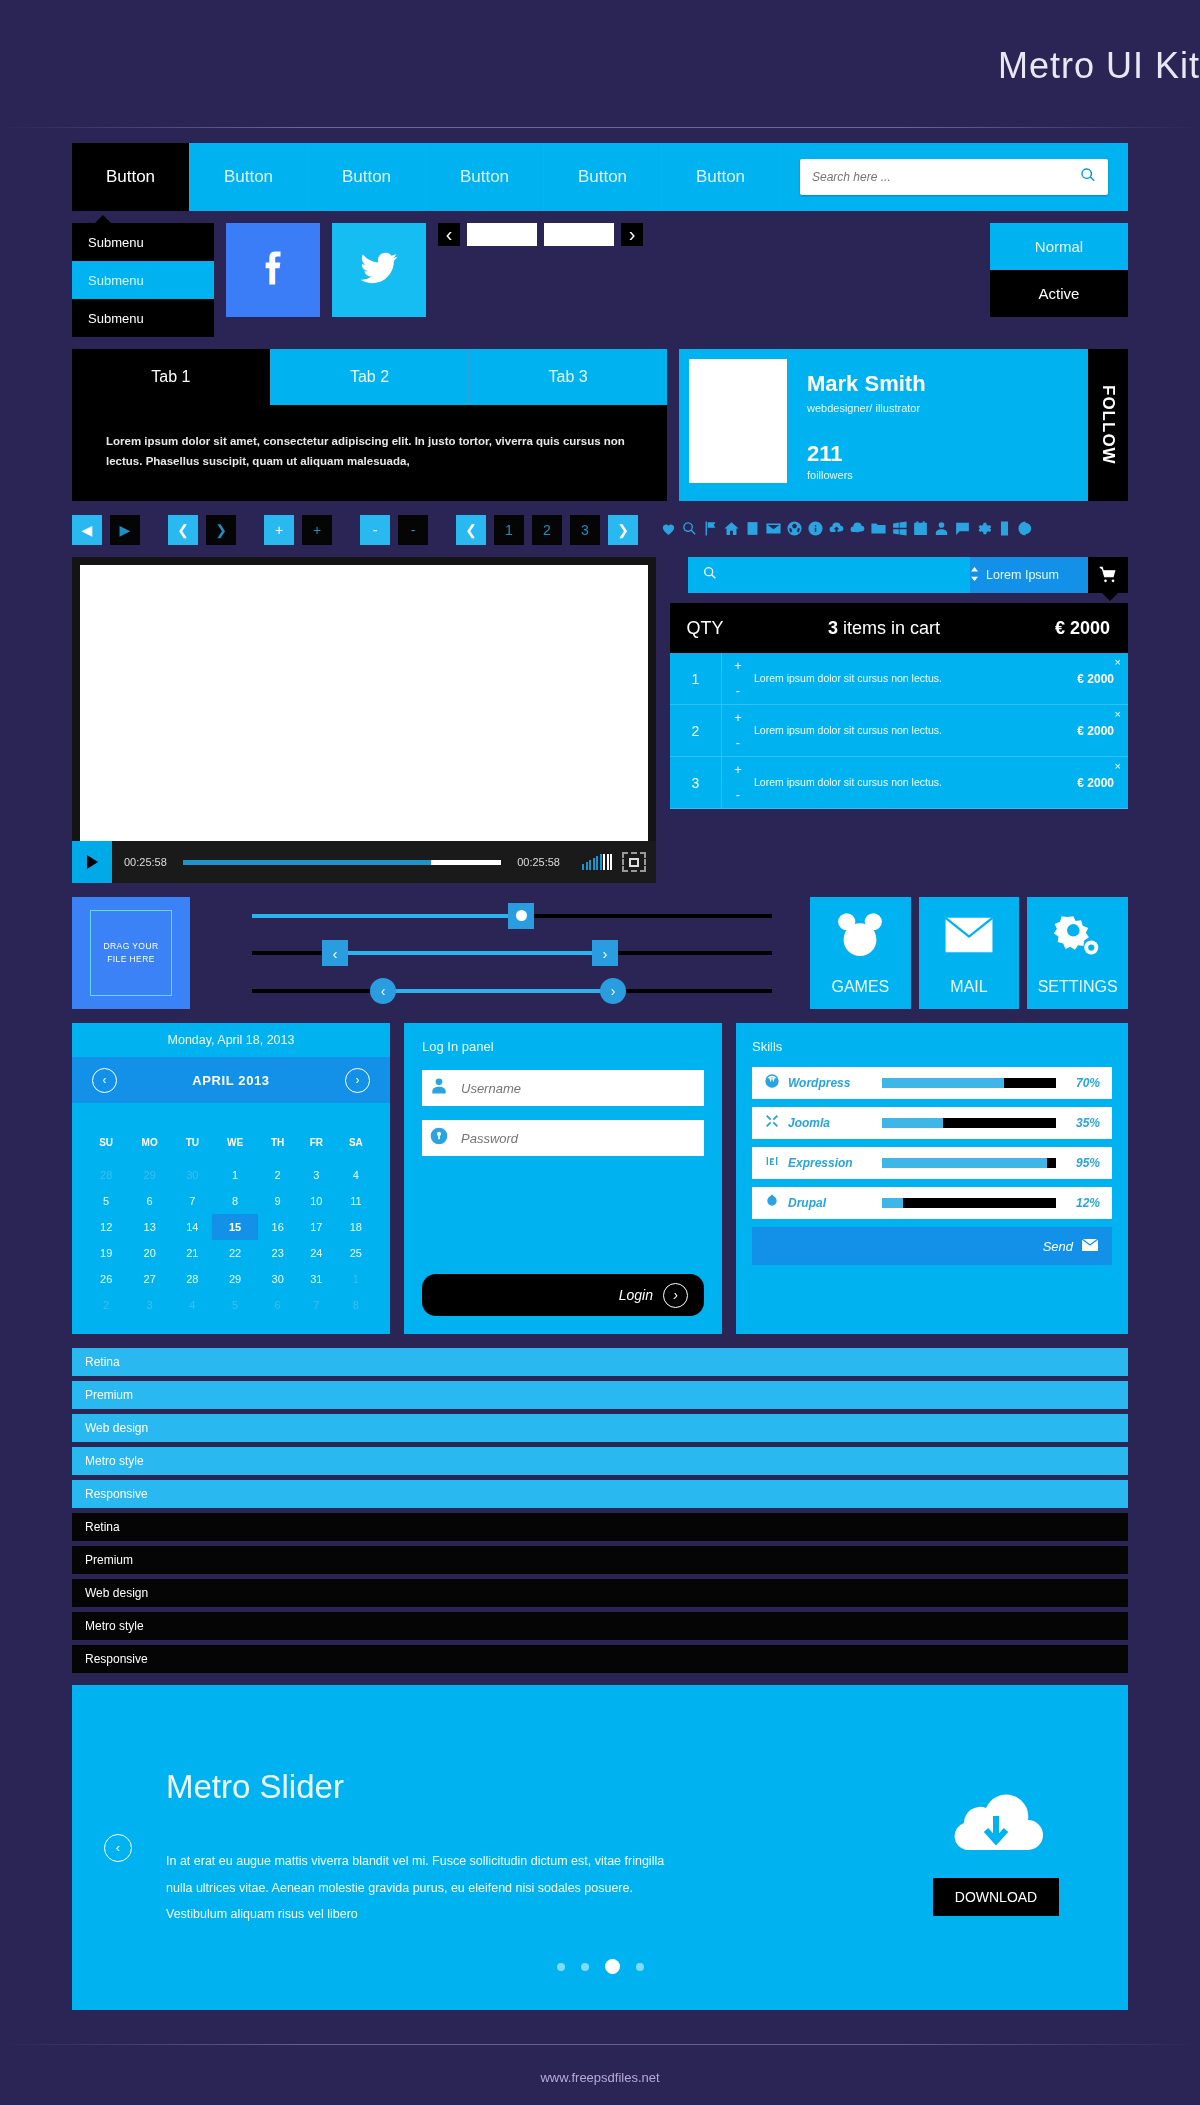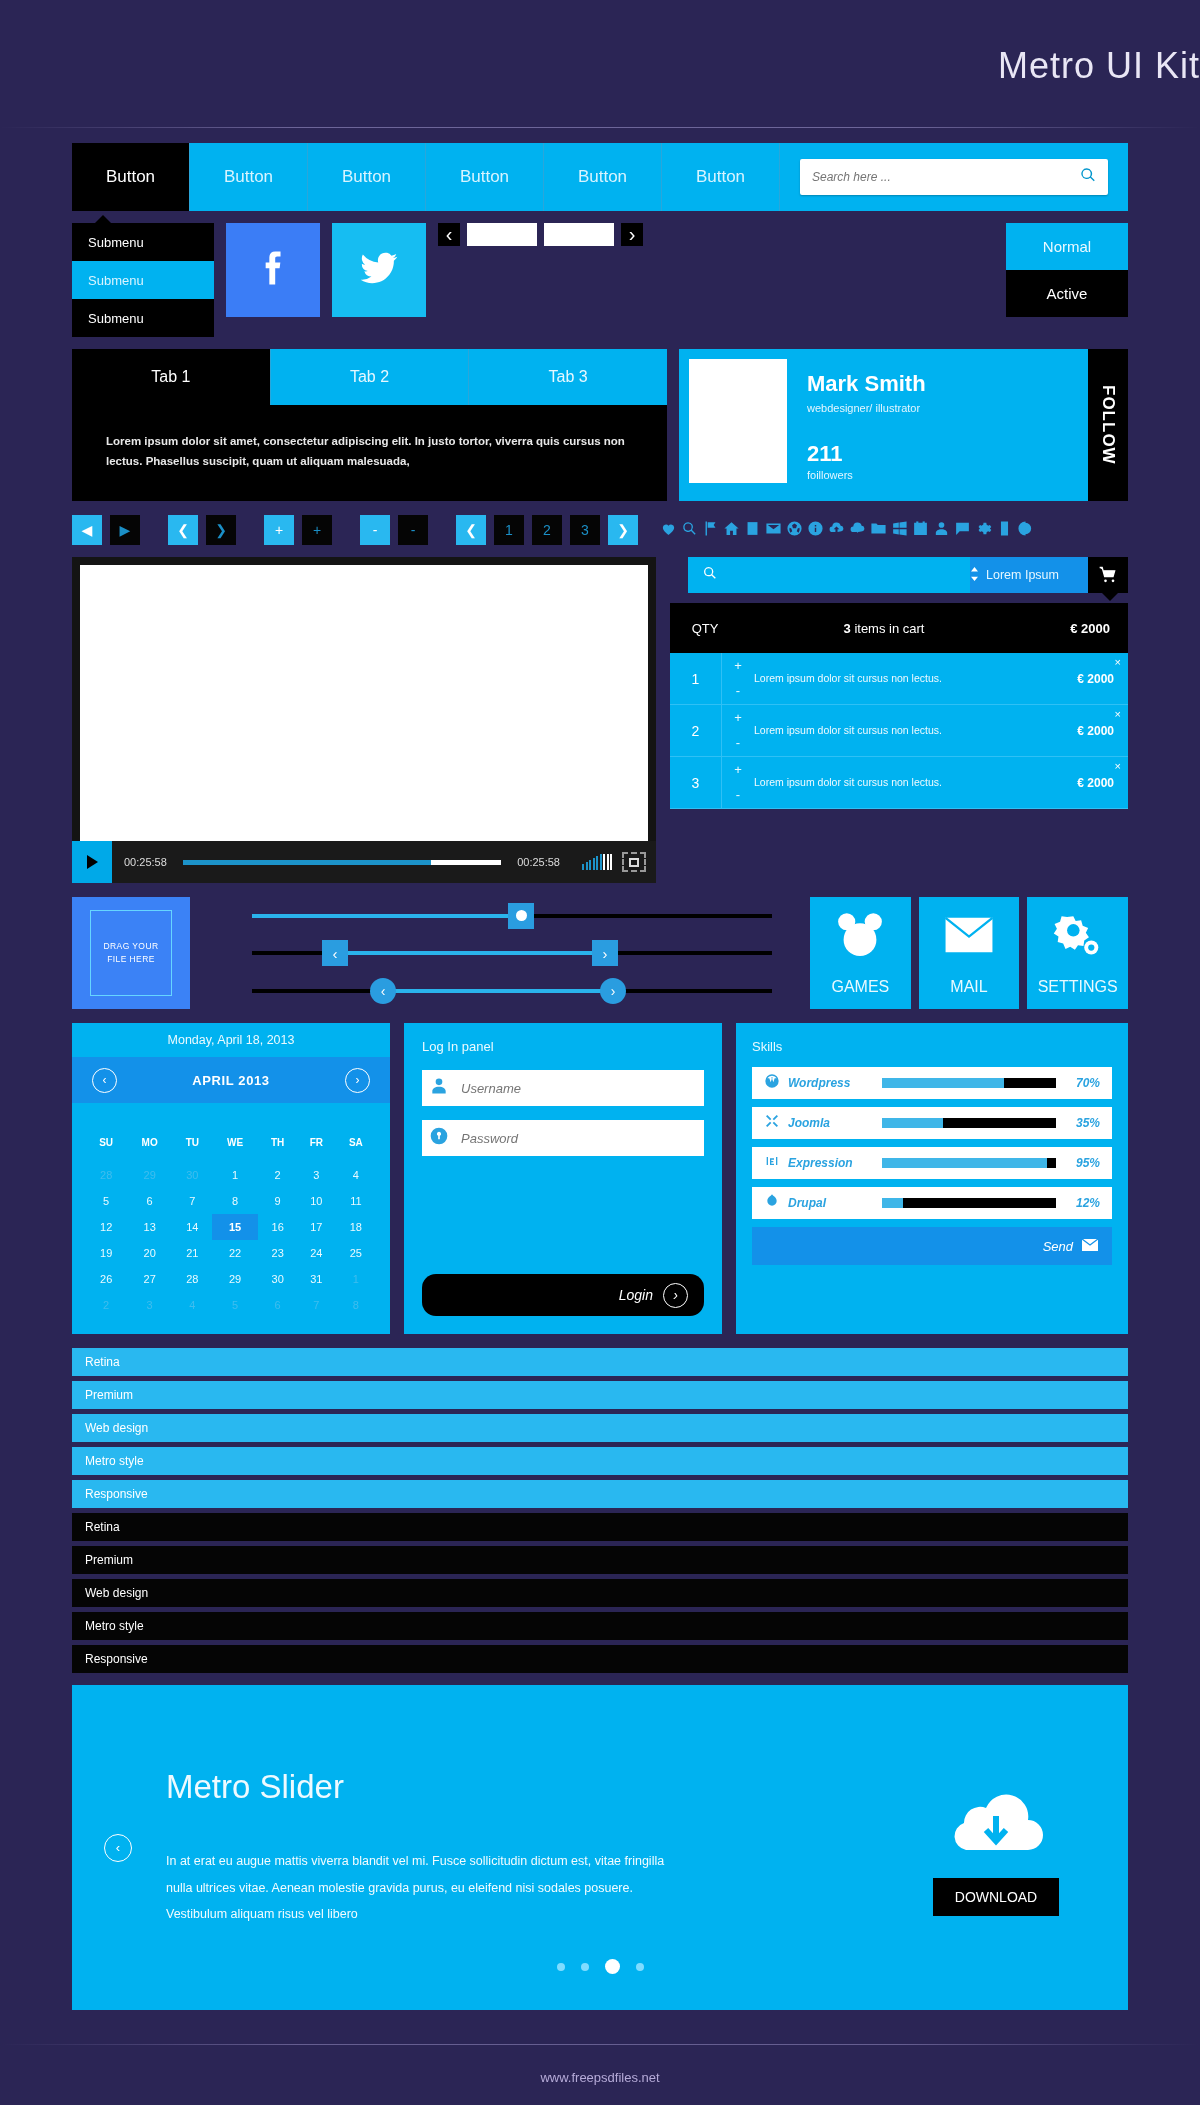--- a/index.html
+++ b/index.html
@@ -54,21 +54,21 @@
   }
   .sm-item { height:38px; display:flex; align-items:center; padding-left:16px; font-size:13px; background:#000; color:#fff; }
   .sm-item.sel { background:#00b2f0; color:#d8f4ff; }
   .social { width:94px; height:94px; display:flex; align-items:center; justify-content:center; }
   .fb { background:#3b7df6; }
   .tw { background:#16bdf2; }
   .social svg { width:44px; height:44px; fill:#fff; }
   .carousel { display:flex; align-items:stretch; gap:7px; }
   .car-arrow { width:22px; background:#000; display:flex; align-items:center; justify-content:center; font-size:20px; color:#fff; }
   .car-thumb { width:70px; background:#fff; }
-  .normal-active { margin-left:auto; width:122px; }
+  .normal-active { margin-left:auto; width:138px; }
   .na-btn { height:47px; display:flex; align-items:center; justify-content:center; font-size:15px; }
   .na-normal { background:#00b2f0; color:#eaf9ff; }
   .na-active { background:#000; color:#fff; }
 
   
   .row3 { display:flex; gap:12px; margin-top:12px; }
   .tabs-card { width:595px; background:#000; }
   .tabs-head { display:flex; height:56px; }
   .tab { flex:1; display:flex; align-items:center; justify-content:center; font-size:16px; background:#00b2f0; color:#e6f8ff; border-right:1px solid #2aa6da; }
   .tab.active { background:#000; color:#fff; }
@@ -110,21 +110,21 @@
   .fs { width:24px; height:20px; border:2px dashed #999; display:flex; align-items:center; justify-content:center; margin-right:10px; }
   .fs u { width:10px; height:9px; border:2px solid #ddd; display:block; }
 
   .cart { flex:1; }
   .cart-search { display:flex; height:36px;padding-left:18px; }
   .cs-input { flex:1; background:#00b2f0; display:flex; align-items:center; padding-left:14px; }
   .cs-sel { width:118px; background:#1391e9; display:flex; align-items:center; gap:7px; font-size:12.5px; color:#e6f7ff; }
   .cs-cart { width:40px; background:#000; display:flex; align-items:center; justify-content:center; position:relative; }
   .cs-cart:after { content:""; position:absolute; bottom:-8px; right:9px; width:0;height:0;
     border-left:9px solid transparent; border-right:9px solid transparent; border-top:9px solid #000; }
-  .cart-head { background:#000; height:50px; display:flex; align-items:center; margin-top:10px; font-size:13px; }
+  .cart-head { background:#000; height:50px; display:flex; align-items:center; margin-top:10px; font-size:18px; }
   .cart-head .c1 { width:70px; text-align:center; }
   .cart-head .c2 { flex:1; text-align:center; }
   .cart-head .c3 { width:100px; text-align:right; padding-right:18px; font-weight:bold; }
   .cart-row { display:flex; background:#00b2f0; height:52px; border-bottom:1px solid #2fc0f5; position:relative; }
   .cr-qty { width:52px; display:flex; align-items:center; justify-content:center; font-size:14px; border-right:1px solid #2fc0f5; }
   .cr-pm { width:32px; display:flex; flex-direction:column; justify-content:center; align-items:center; font-size:13px; line-height:1.9; color:#e9f9ff; }
   .cr-desc { flex:1; font-size:10.5px; line-height:1.5; display:flex; align-items:center; color:#eefaff; }
   .cr-price { width:92px; display:flex; align-items:center; justify-content:flex-end; padding-right:14px; font-size:12px; font-weight:bold; }
   .cr-x { position:absolute; top:3px; right:7px; font-size:11px; color:#fff; }
 

